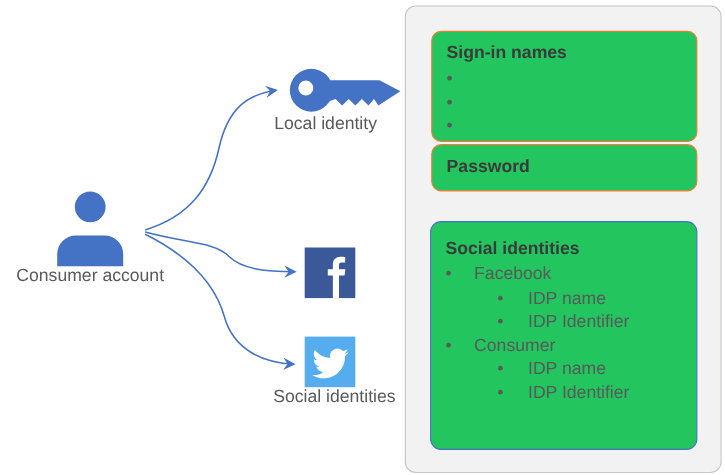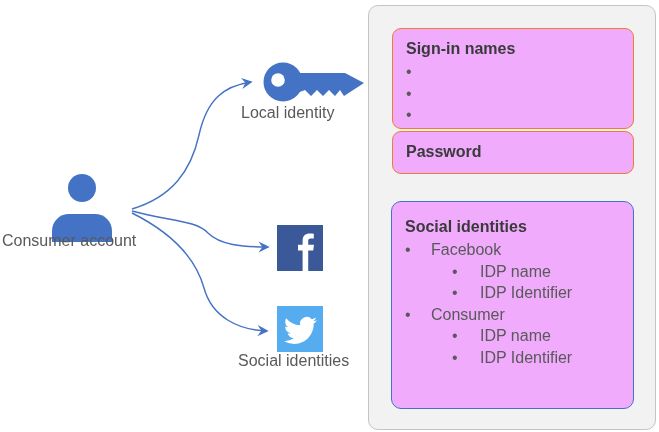--- a/index.html
+++ b/index.html
@@ -5,38 +5,38 @@
   html,body{margin:0;padding:0;}
   body{
     width:659px;height:432px;position:relative;overflow:hidden;
     background:#ffffff;
     font-family:"Liberation Sans","DejaVu Sans",sans-serif;
     -webkit-font-smoothing:antialiased;
   }
   
   #diagram-svg{position:absolute;left:0;top:0;pointer-events:none;}
   .diagram-label{
-    position:absolute;font-size:16px;color:#595959;
+    position:absolute;font-size:16px;color:#595959;text-align:center;
     white-space:nowrap;line-height:18px;
   }
-  #consumer-label{left:2px;top:232px;width:160px;}
+  #consumer-label{left:2px;top:242px;width:160px;}
   #local-identity-label{left:241px;top:104px;width:110px;}
   #social-identities-label{left:238px;top:352px;width:132px;}
   .social-square{position:absolute;width:46px;height:46px;}
   #facebook-tile{left:277px;top:225px;background:#3B5998;}
   #twitter-tile{left:277px;top:306px;background:#55ACEE;}
   .social-square svg{display:block;}
   
   #attribute-panel{
     position:absolute;left:368px;top:5px;width:288px;height:425px;
     background:#F2F2F2;border:1px solid #C4C4C4;border-radius:10px;
     box-sizing:border-box;
   }
   .attr-box{
-    position:absolute;background:#f0abfc;box-sizing:border-box;
+    position:absolute;background:#22c55e;box-sizing:border-box;
     font-size:16px;color:#595959;
   }
   .attr-box.orange{border:1.4px solid #ED7D31;border-radius:9px;}
   .attr-box.blue{border:1.4px solid #4472C4;border-radius:10px;}
   #signin-box{left:23px;top:22px;width:242px;height:101px;padding:9px 8px 0 13px;}
   #password-box{left:23px;top:125px;width:242px;height:43px;padding:9px 8px 0 13px;}
   #social-box{left:22px;top:195px;width:243px;height:208px;padding:14px 8px 0 13px;}
   .box-title{font-weight:bold;color:#3A3A3A;line-height:22px;}
   .attr-list{margin-top:1px;}
   .row{display:flex;line-height:21.5px;}

